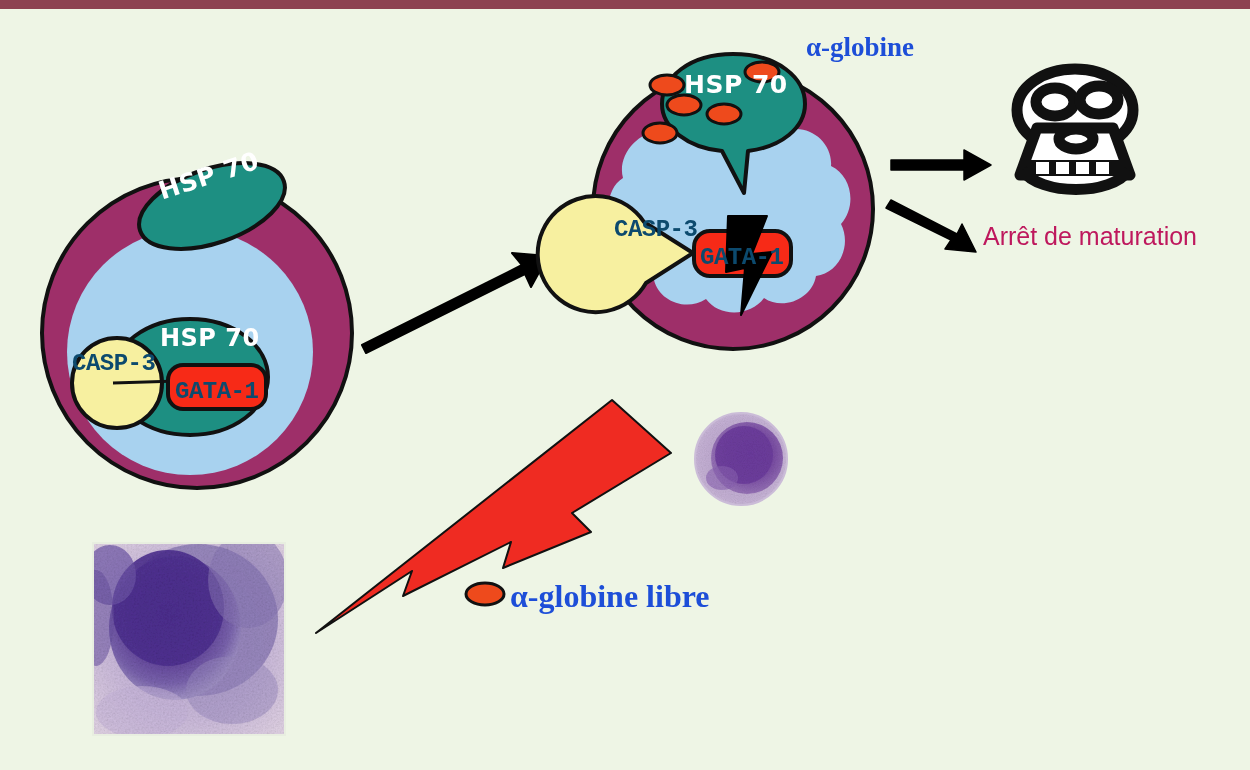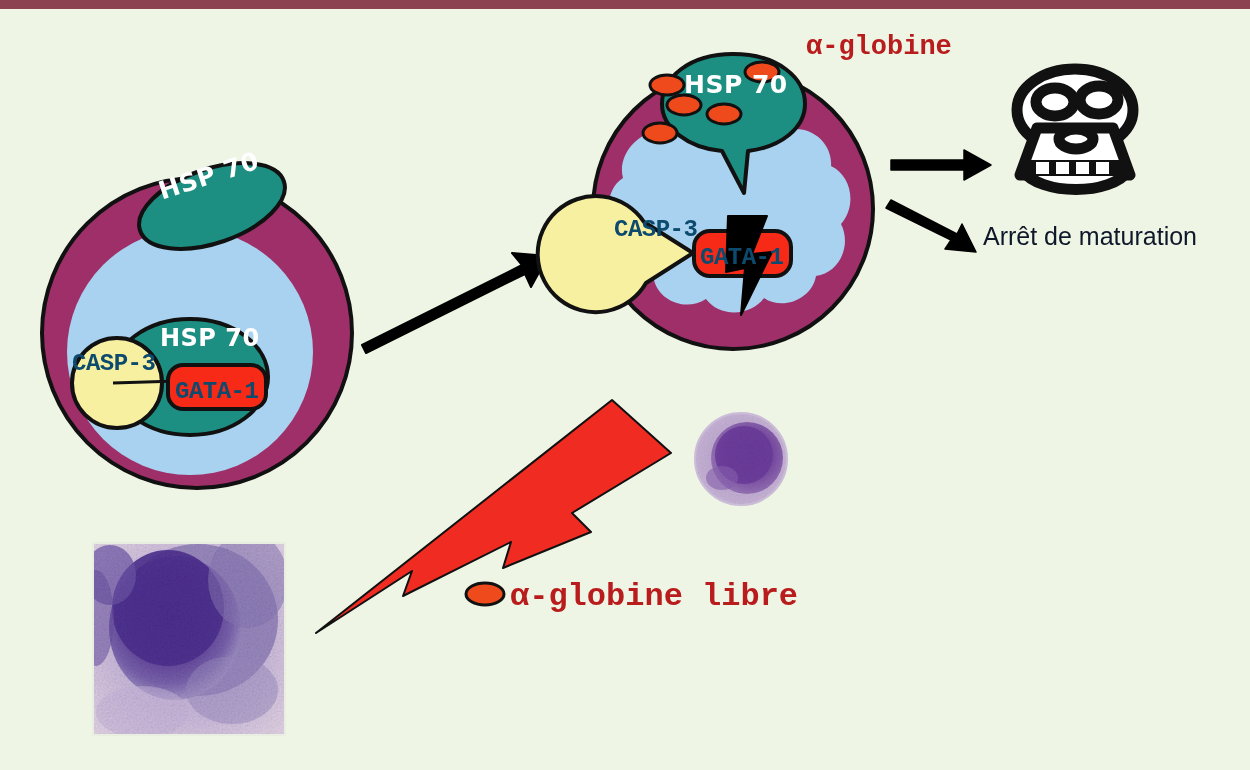--- a/index.html
+++ b/index.html
@@ -39,26 +39,26 @@
     color: #ffffff;
     font-weight: bold;
     font-family: "DejaVu Sans", sans-serif;
   }
   .lbl-dark {
     color: #0c4a6e;
     font-weight: bold;
     font-family: Liberation Mono, monospace;
   }
   .lbl-red {
-    color: #b91c1c;
+    color: #1d4ed8;
     font-weight: bold;
-    font-family: Liberation Mono, monospace;
+    font-family: Liberation Serif, serif;
   }
   .lbl-plain {
-    color: #0f172a;
+    color: #be185d;
     font-family: "Liberation Sans", sans-serif;
   }
   
   #lbl-hsp70-outer-left {
     left: 155px; top: 178px;
     font-size: 25px;
     transform: rotate(-18deg);
     transform-origin: left top;
     letter-spacing: 0.5px;
   }

